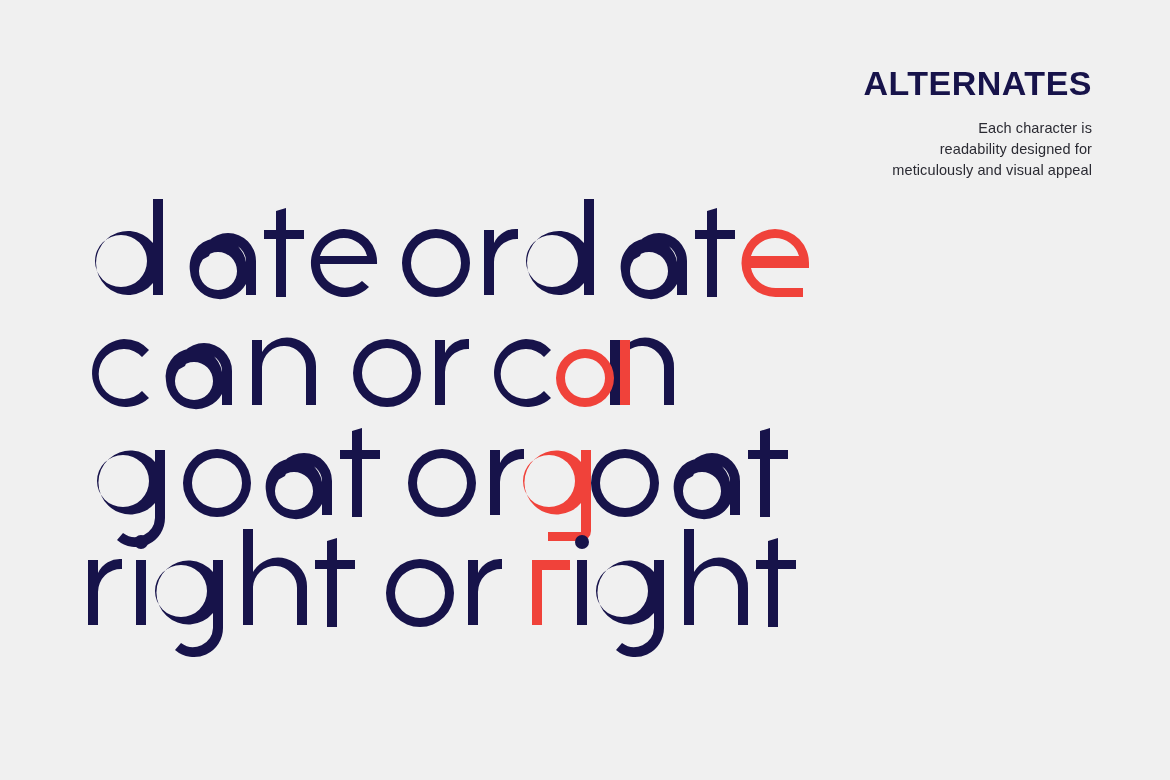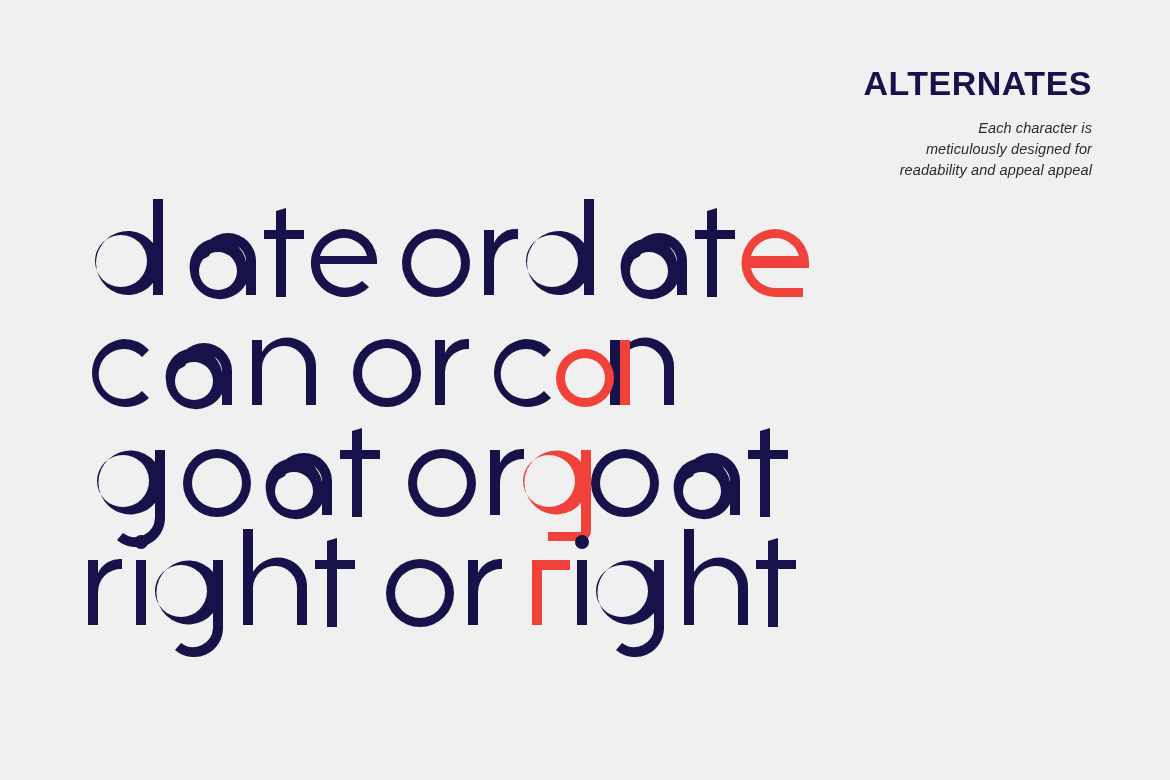--- a/index.html
+++ b/index.html
@@ -40,21 +40,20 @@
     margin: 0;
     white-space: nowrap;
   }
   .header-sub {
     margin-top: 18px;
     font-size: 14.5px;
     font-weight: 400;
     line-height: 1.45;
     color: #2b2b33;
     letter-spacing: 0.1px;
-    font-style: italic;
   }
   .header-sub div {
     white-space: nowrap;
   }
 
   
   .specimen {
     position: absolute;
     left: 80px;
     top: 214px;
@@ -81,22 +80,22 @@
 </style>
 </head>
 <body>
 
 <div id="stage" style="background: rgb(240, 240, 240);">
 
   <div class="header-block">
     <h1 class="header-title">ALTERNATES</h1>
     <div class="header-sub">
       <div>Each character is</div>
-      <div>meticulously designed for</div>
-      <div>readability and appeal appeal</div>
+      <div>readability designed for</div>
+      <div>meticulously and visual appeal</div>
     </div>
   </div>
 
   <div class="specimen">
 
     <div class="spec-row">
       <div class="spec-line">
         <svg width="640" height="125" viewBox="0 0 640 125" aria-hidden="true">
           <g class="glyph-default" fill="#17134a">
 

